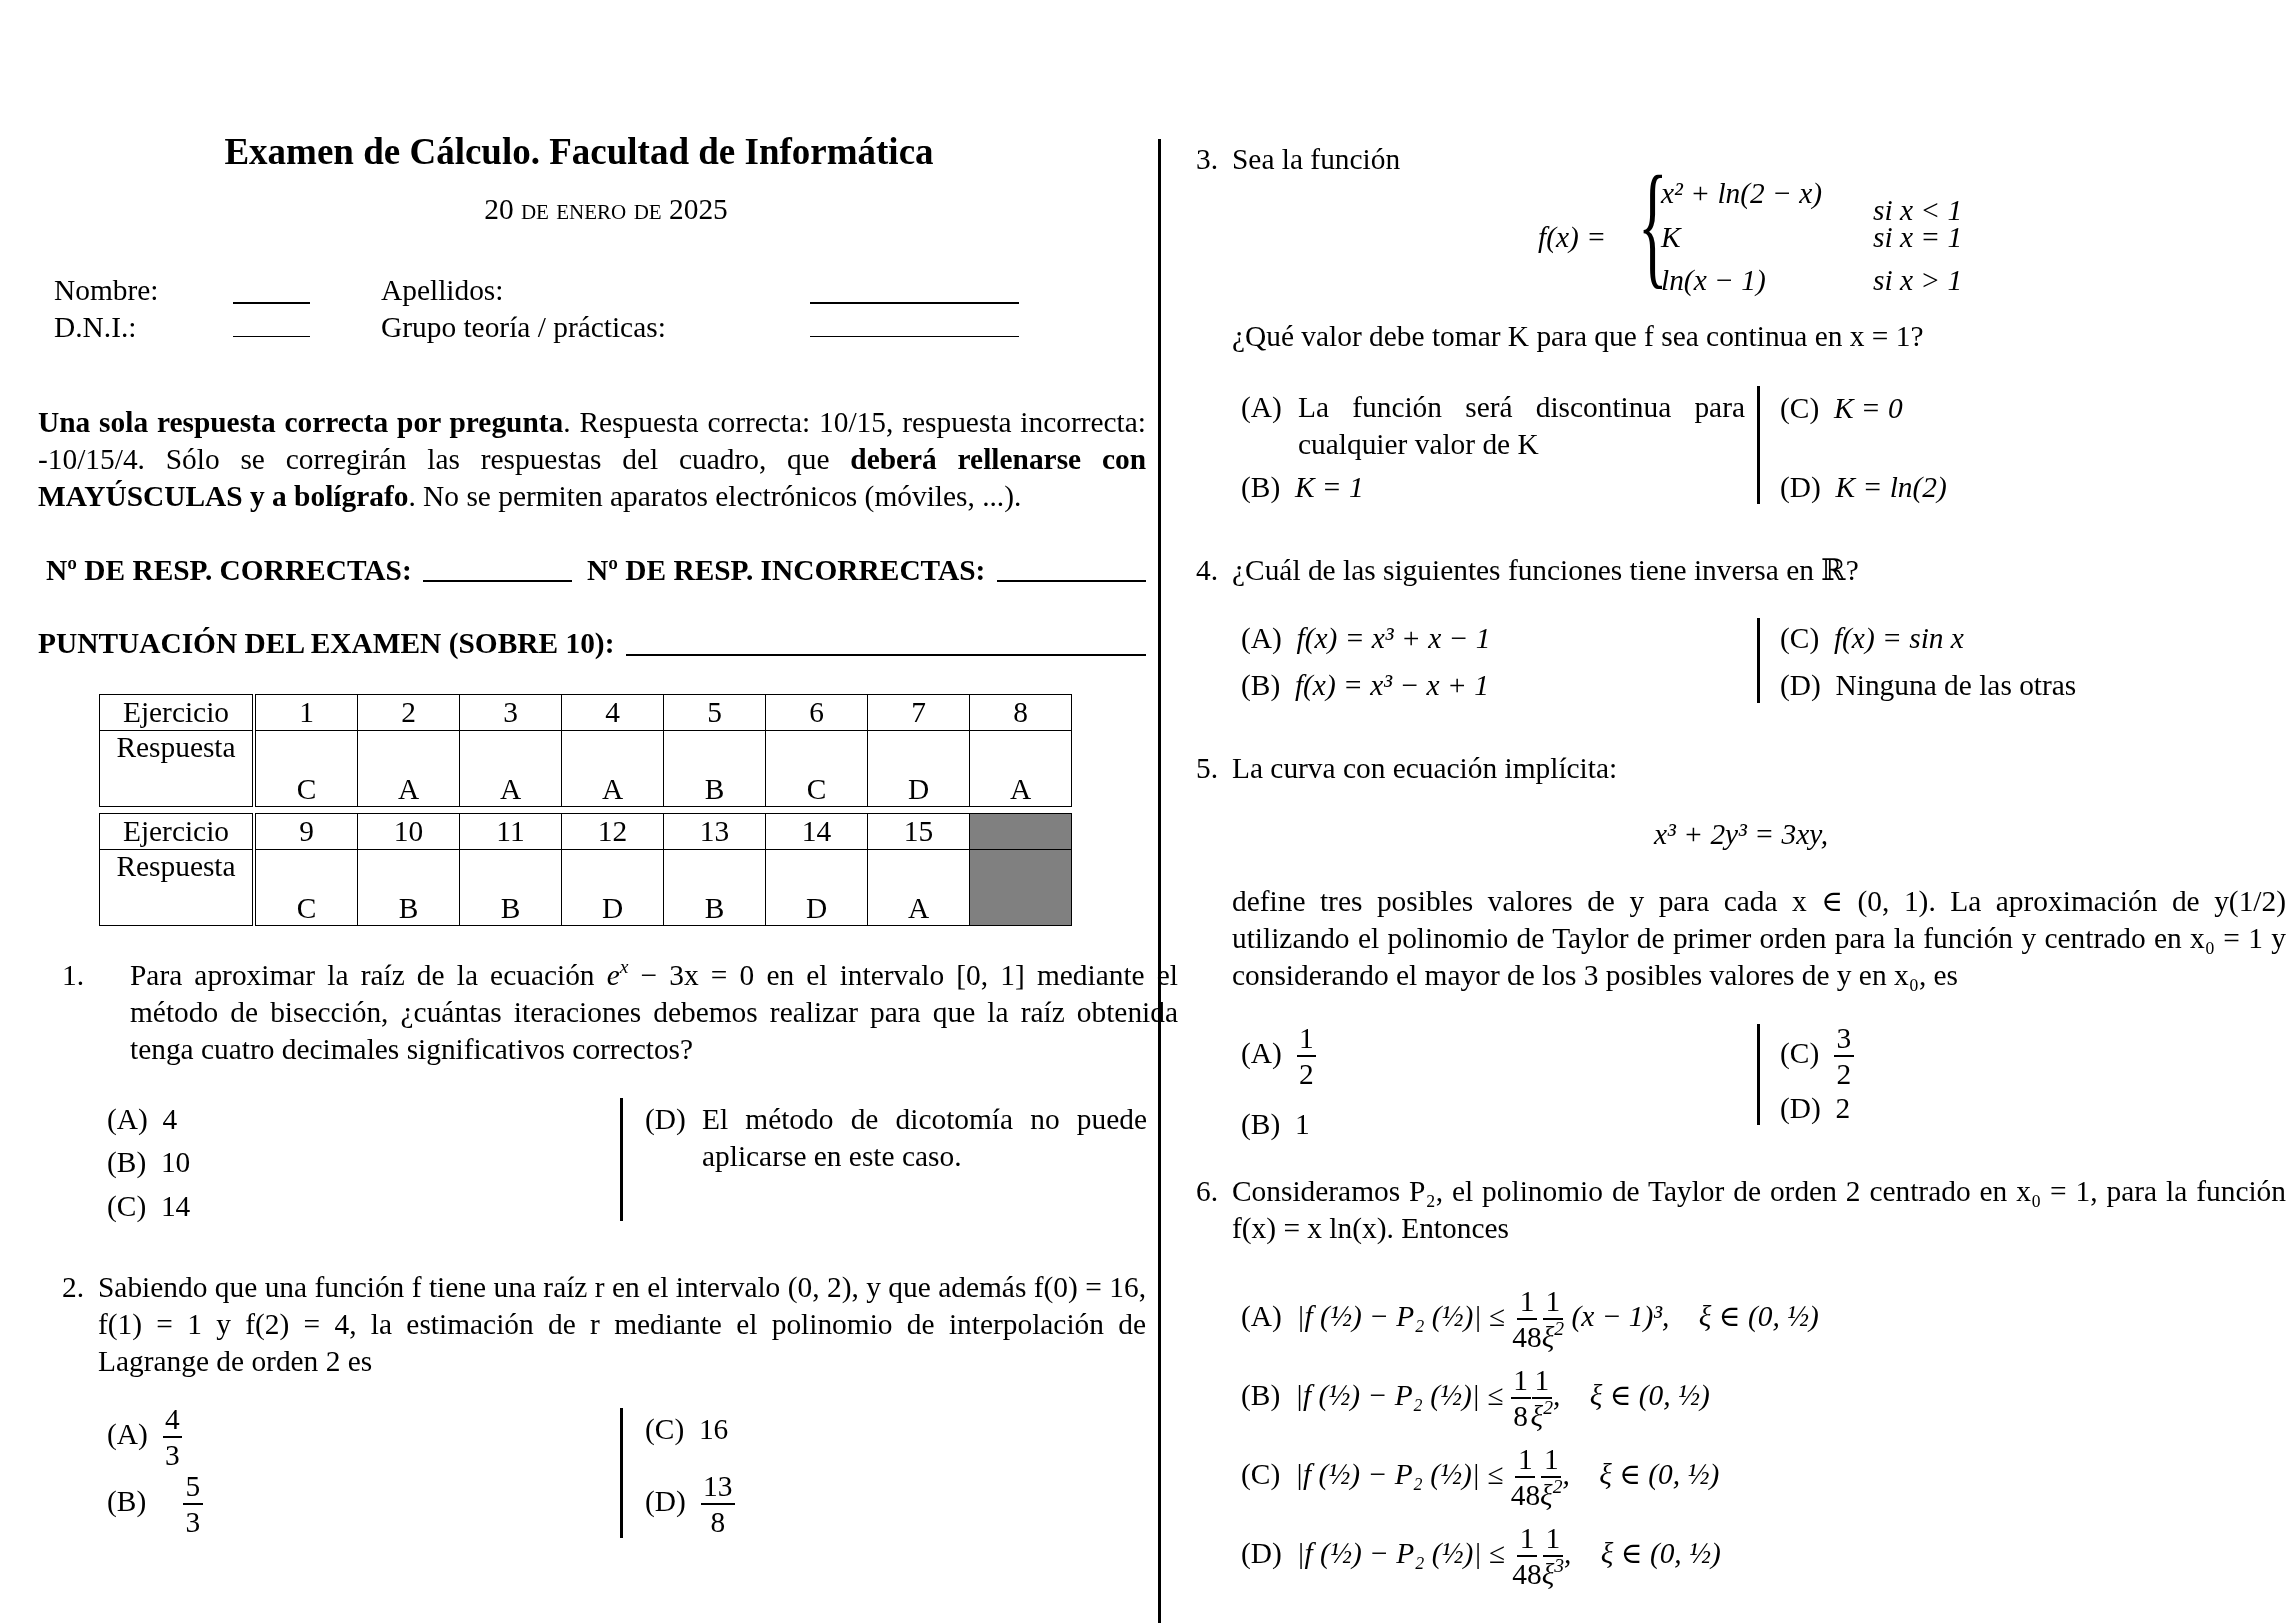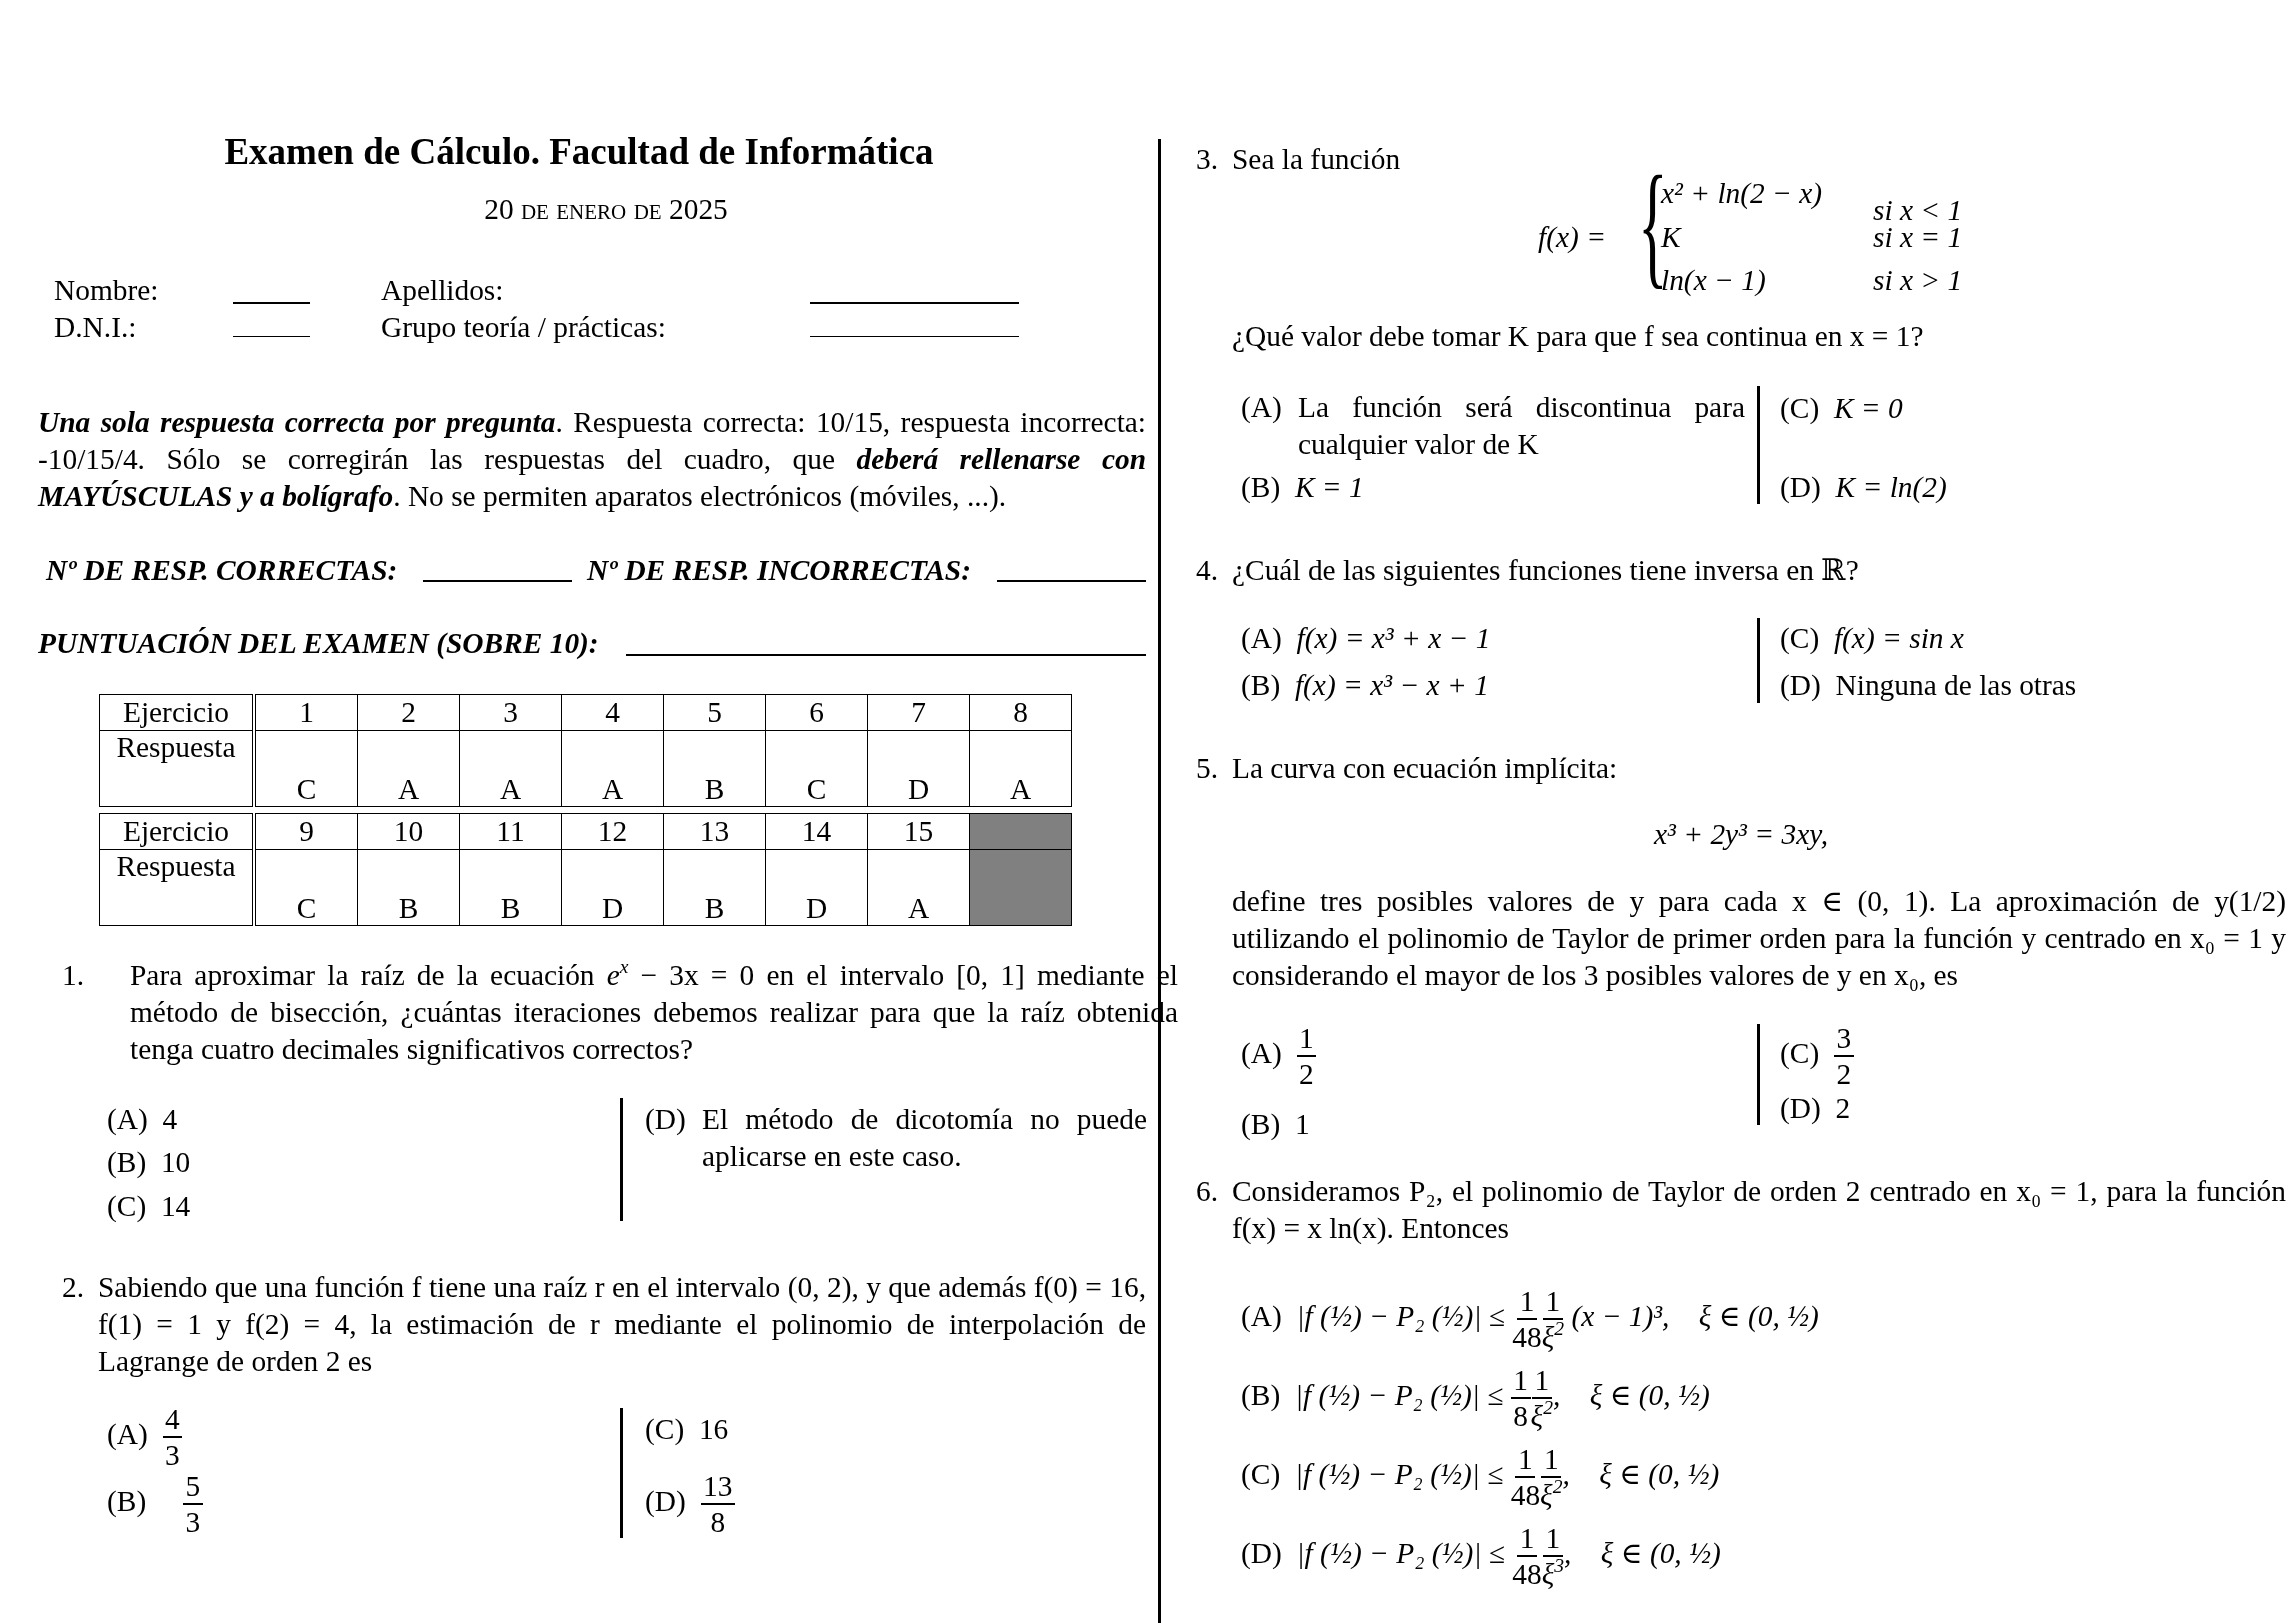--- a/index.html
+++ b/index.html
@@ -1,19 +1,19 @@
 <!DOCTYPE html>
 <html style="font-size:10.5px"><head>
 <meta charset="utf-8">
 <style>
   html,body{margin:0;padding:0;background:#fff;}
   body{width:2295px;height:1623px;position:relative;overflow:hidden;
        font-family:"Liberation Serif","DejaVu Serif",serif;color:#000;font-size:29.4px;line-height:37px;}
   .abs{position:absolute;}
-  .b{font-weight:bold;font-style:italic;}
+  .b{font-weight:bold;}
   i,.m{font-style:italic;}
   sup{font-size:19.6px;line-height:0;vertical-align:11.8px;}
   .blank{display:inline-block;border-bottom:2px solid #000;height:0;vertical-align:baseline;}
   .blank.thin{border-bottom-width:1px;}
   .title{font-size:37px;font-weight:bold;left:0;width:1158px;text-align:center;top:133px;}
   .date{font-size:29.4px;left:0;width:1212px;text-align:center;top:191px;}
   .sc{font-variant:small-caps;}
   .just{text-align:justify;text-align-last:left;}
   .vline{position:absolute;width:2.6px;background:#000;}
   table.ans{position:absolute;border-collapse:collapse;font-size:29.4px;}

